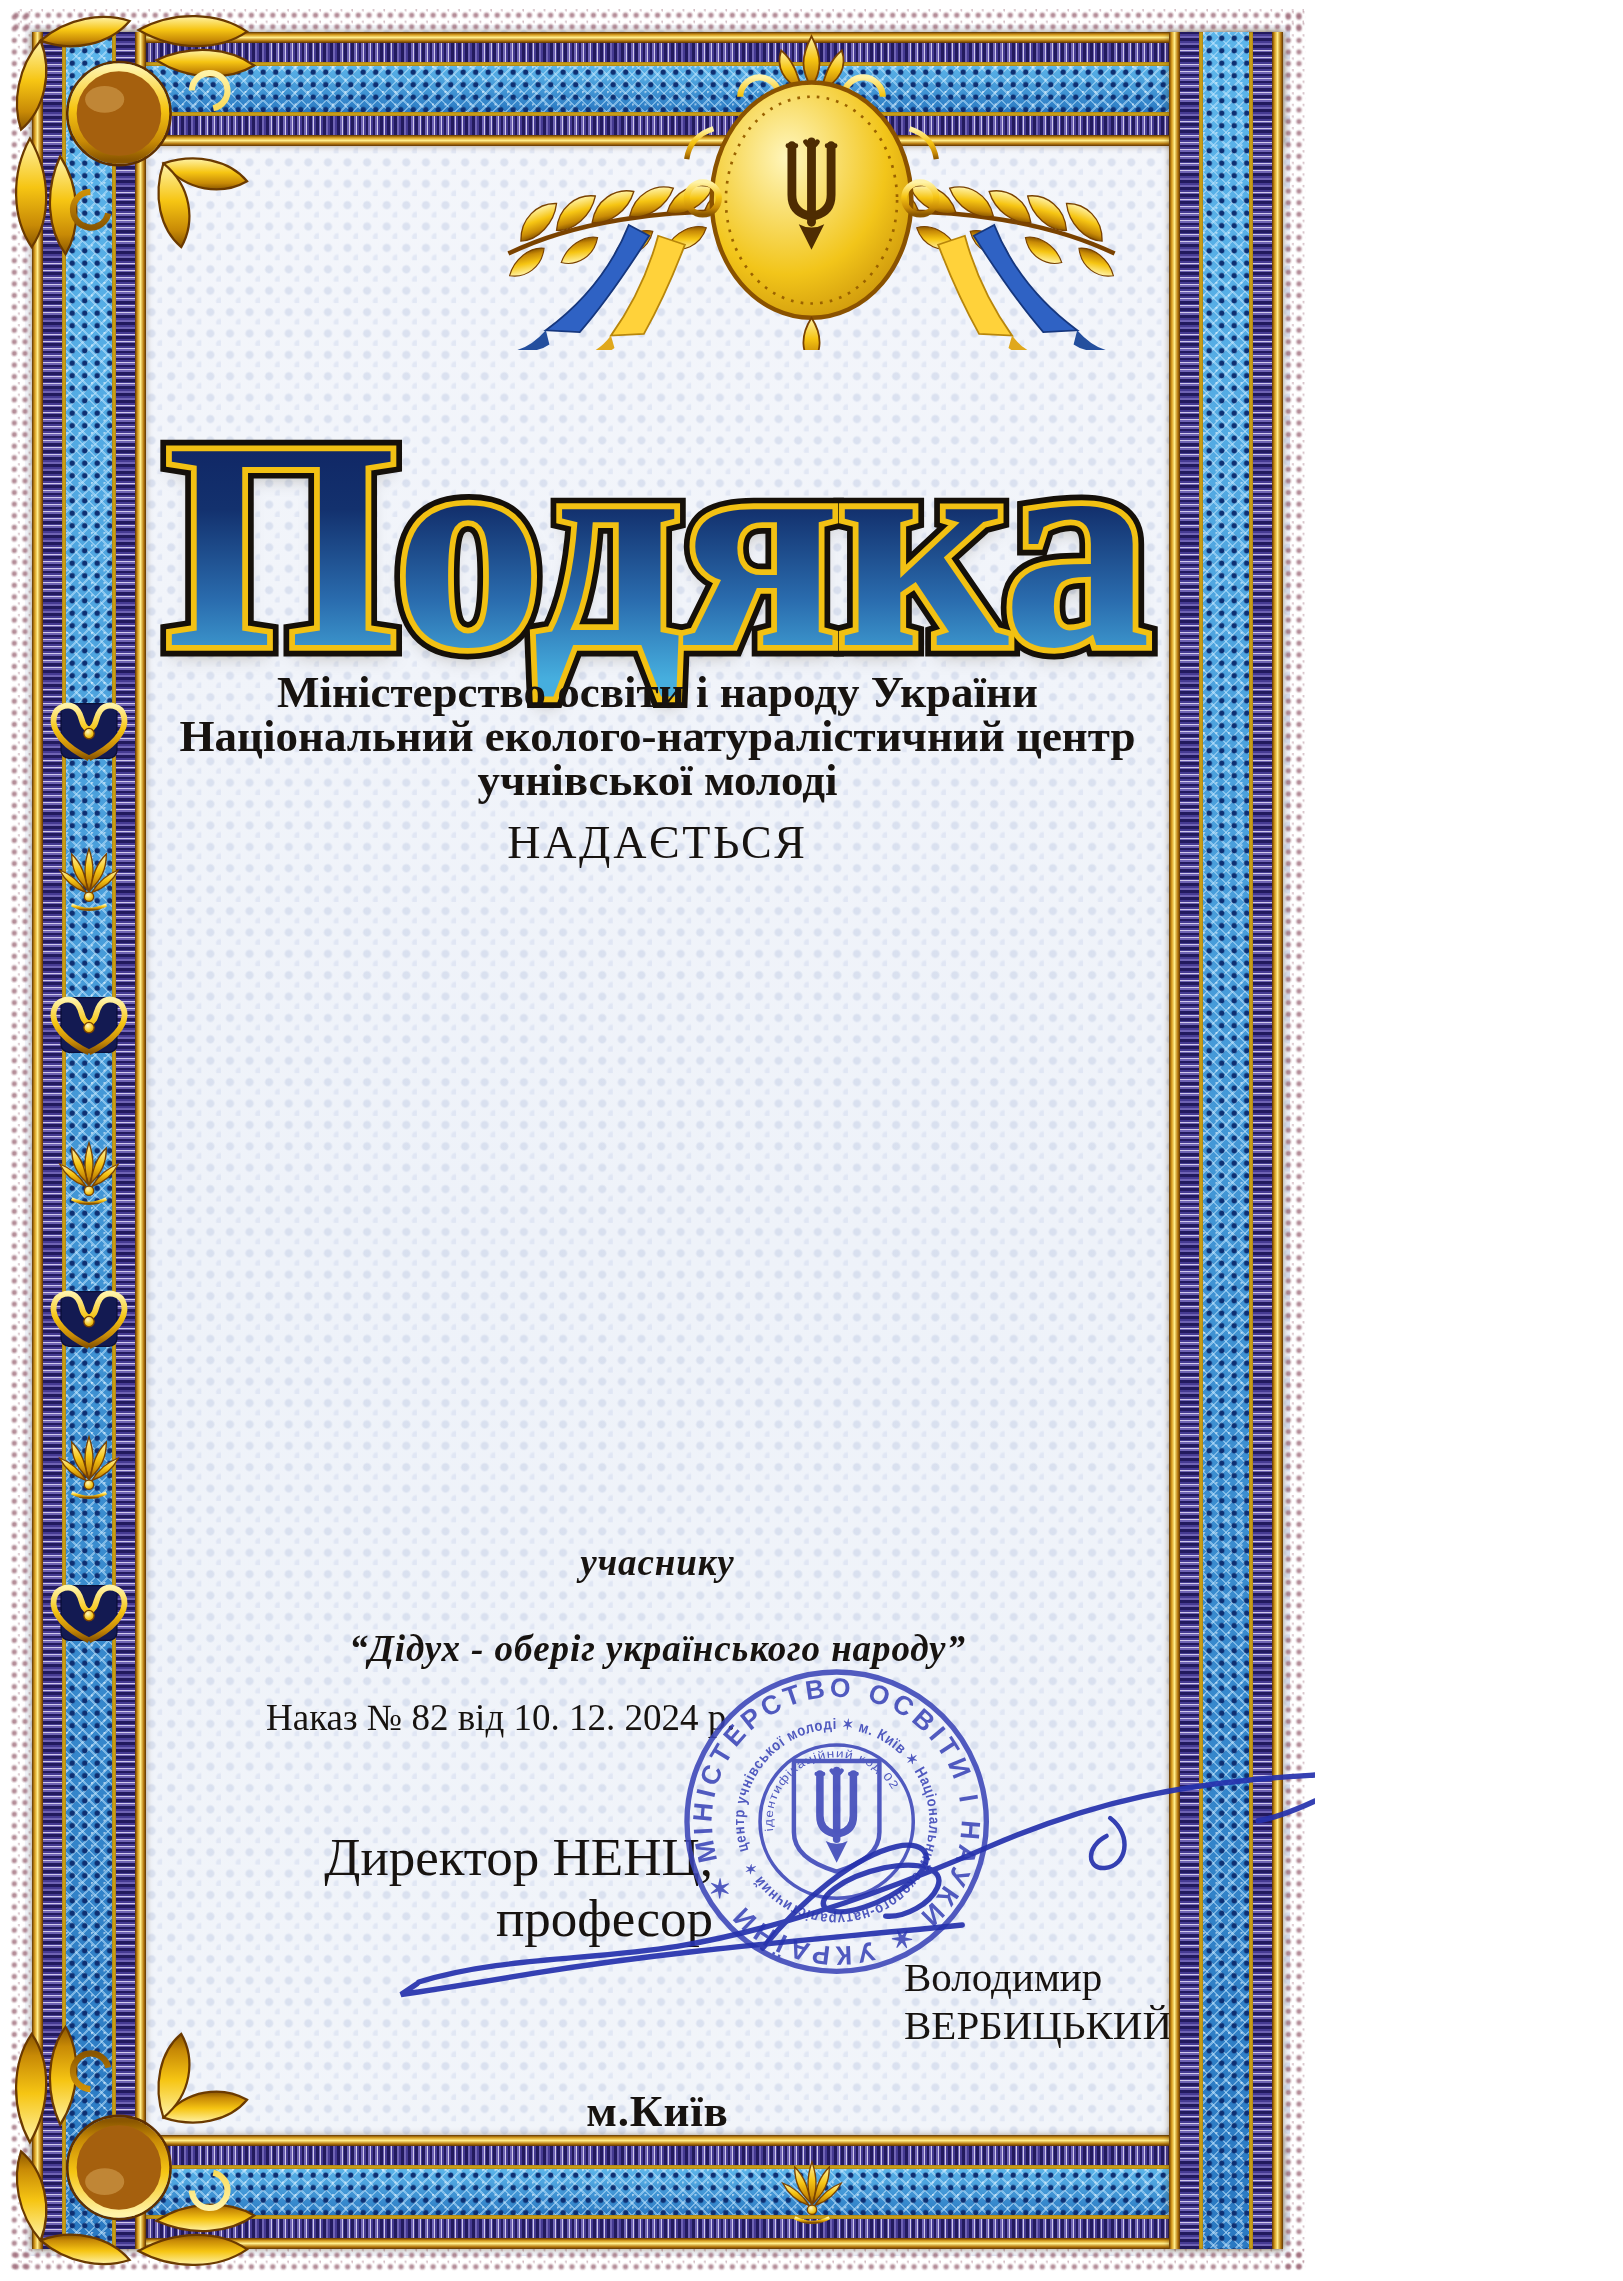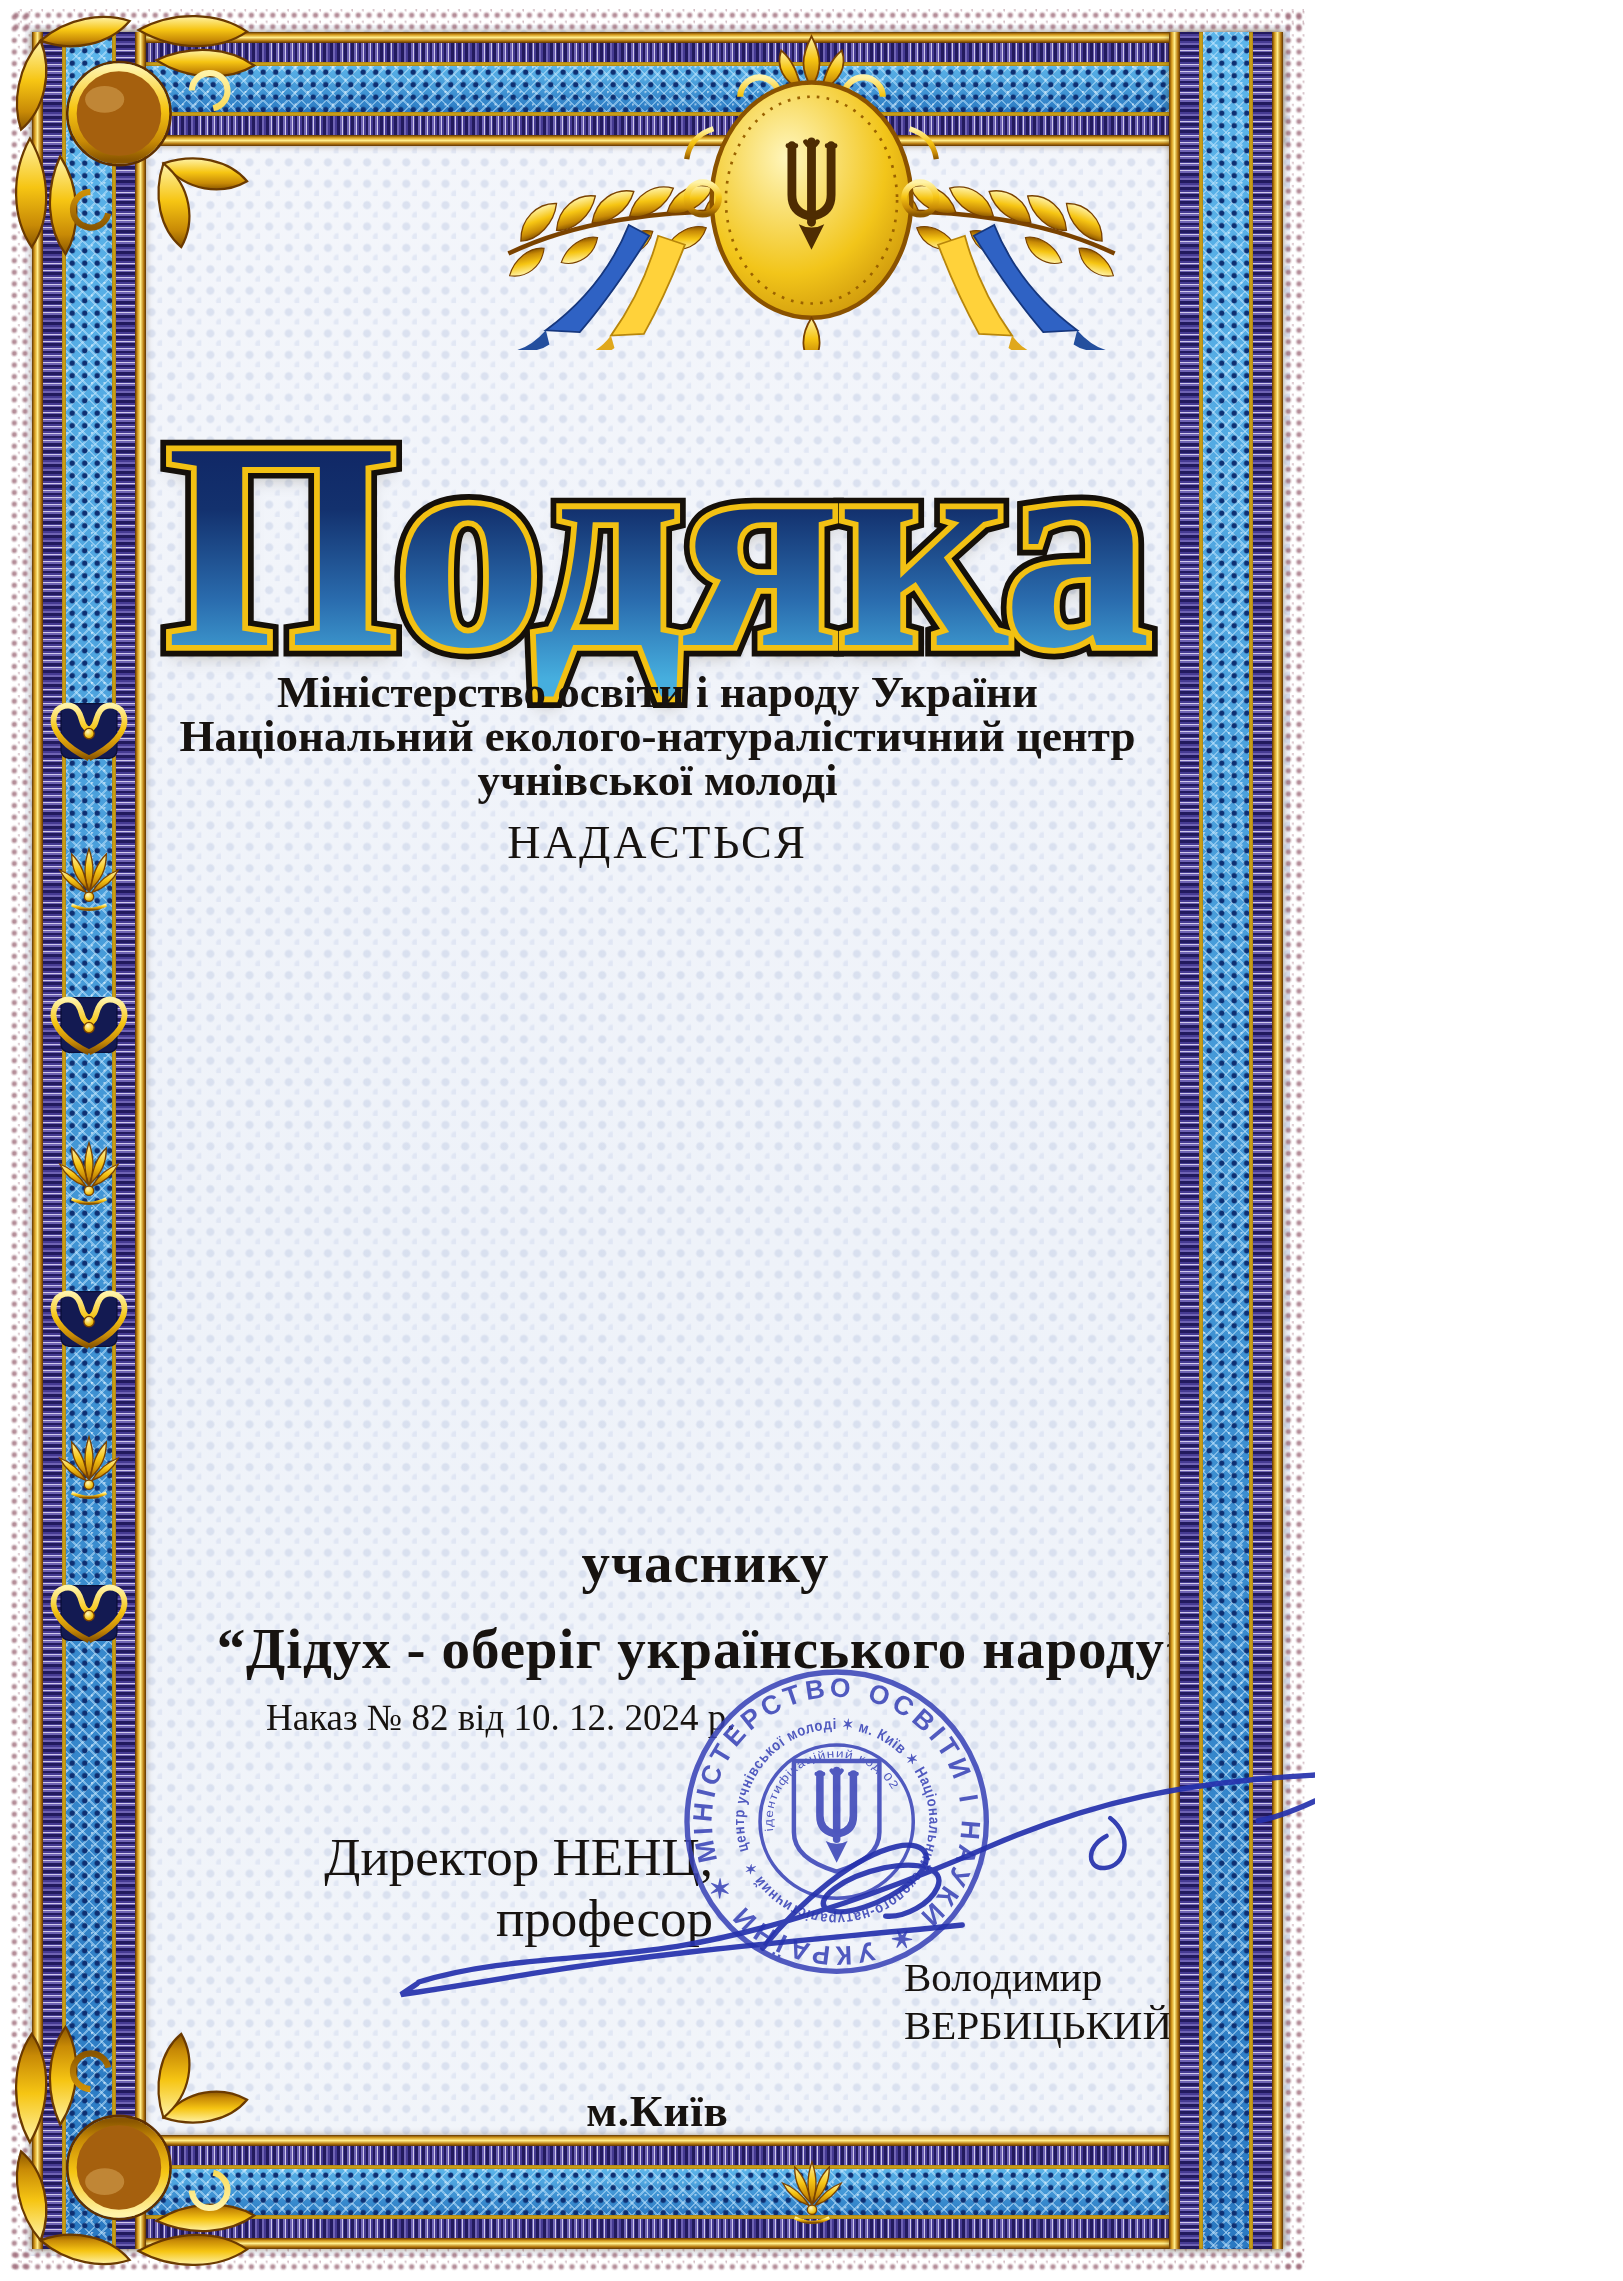--- a/index.html
+++ b/index.html
@@ -61,21 +61,21 @@
     position:absolute; left:0; width:100%; text-align:center;
     font-weight:bold; font-size:296px; line-height:303px; letter-spacing:-1.8px;
     font-family:"Liberation Serif","DejaVu Serif",serif;}
   #title-stack .t-dark{-webkit-text-stroke:23px #15100a; color:#15100a; text-shadow:0 9px 19.6px rgba(40,30,0,.35);}
   #title-stack .t-gold{-webkit-text-stroke:11.6px #f2c113; color:#f2c113;}
   #title-stack .t-fill{color:transparent;
     background:linear-gradient(180deg,#0e1f5e 0%,#13316e 38%,#2a6cae 68%,#46aede 94%);
     -webkit-background-clip:text; background-clip:text;}
   #issuer{top:670px; font-weight:bold; font-size:45px; line-height:44px; letter-spacing:0px;}
   #grant{top:816px; font-size:46px; letter-spacing:2.7px;}
-  #recipient{top:1520px; font-weight:bold; font-size:57px; line-height:86px; letter-spacing:0.9px;padding-left:48px;}
+  #recipient{top:1520px; font-style:italic; font-weight:bold; font-size:37px; line-height:86px; letter-spacing:0.9px;}
   #order{position:absolute; left:266px; top:1696px; font-size:37px;}
   #position-block{position:absolute; left:0; top:1827px; width:713px; text-align:right; font-size:53px; line-height:61px;}
   #signer-name{position:absolute; left:904px; top:1953px; font-size:41px;}
   #city{top:2085px; font-weight:bold; font-size:45px; letter-spacing:0.9px;}
   
   #crest{position:absolute; left:446px; top:10.7px; z-index:4;}
   #stampsig{position:absolute; left:374px; top:1631px; z-index:6;}
 </style>
 </head>
 <body>

